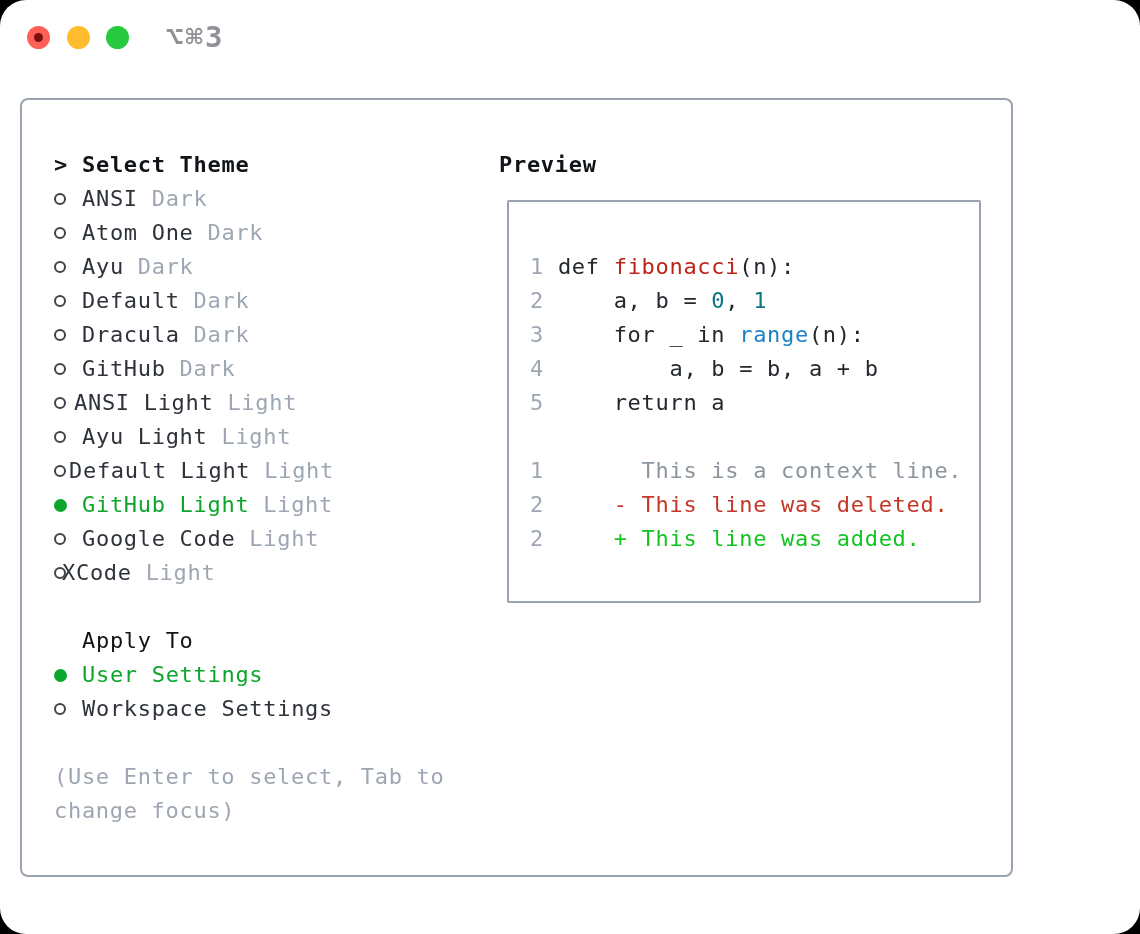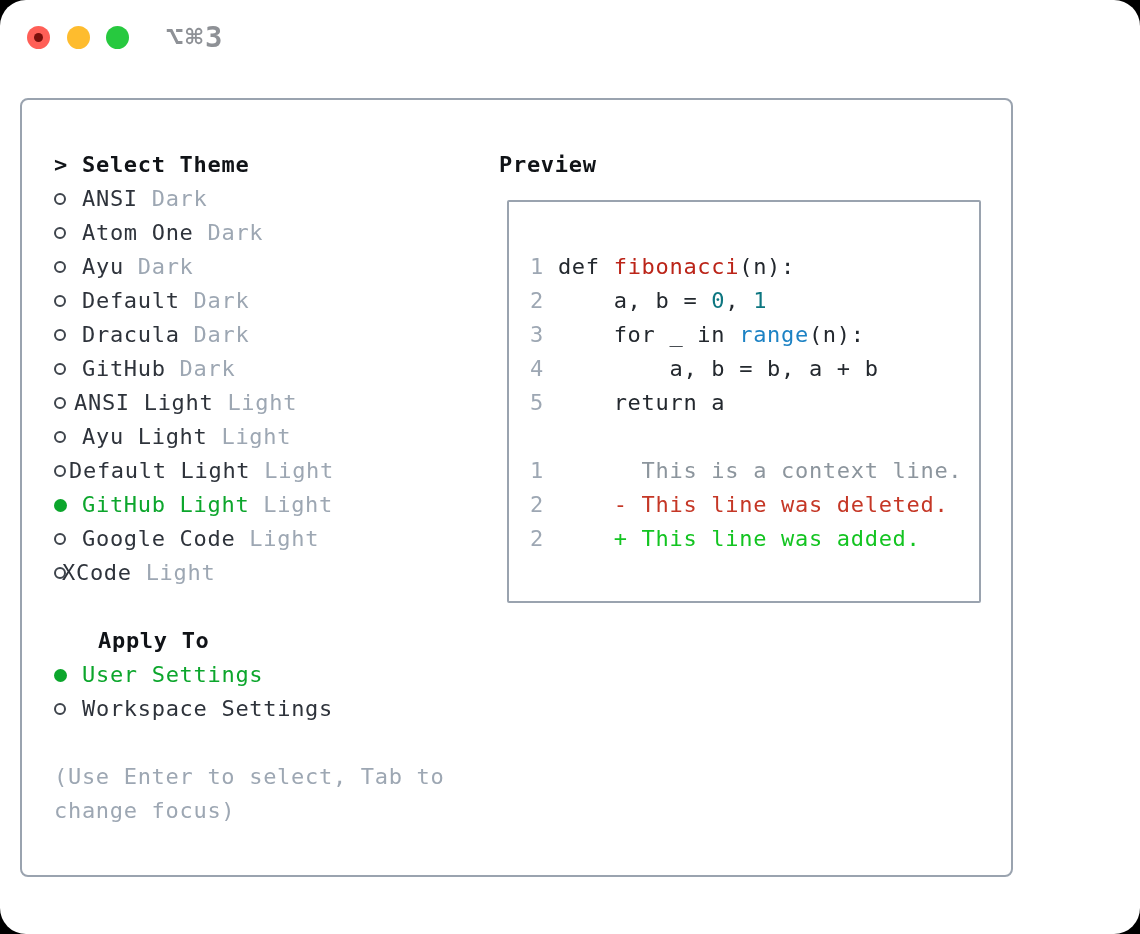--- a/index.html
+++ b/index.html
@@ -85,21 +85,21 @@
       <div class="row" style="padding-left: 38px;"><span class="bullet"></span><span class="indent2"></span><span class="theme-name">Dracula</span><span class="variant"> Dark</span></div>
       <div class="row" style="padding-left: 38px;"><span class="bullet"></span><span class="indent2"></span><span class="theme-name">GitHub</span><span class="variant"> Dark</span></div>
       <div class="row" style="padding-left: 30px;"><span class="bullet"></span><span class="indent2"></span><span class="theme-name">ANSI Light</span><span class="variant"> Light</span></div>
       <div class="row" style="padding-left: 38px;"><span class="bullet"></span><span class="indent2"></span><span class="theme-name">Ayu Light</span><span class="variant"> Light</span></div>
       <div class="row" style="padding-left: 25px;"><span class="bullet"></span><span class="indent2"></span><span class="theme-name">Default Light</span><span class="variant"> Light</span></div>
       <div class="row" style="padding-left: 38px;"><span class="bullet sel"></span><span class="indent2"></span><span class="theme-name sel">GitHub Light</span><span class="variant"> Light</span></div>
       <div class="row" style="padding-left: 38px;"><span class="bullet"></span><span class="indent2"></span><span class="theme-name">Google Code</span><span class="variant"> Light</span></div>
       <div class="row" style="padding-left: 18px;"><span class="bullet"></span><span class="indent2"></span><span class="theme-name">XCode</span><span class="variant"> Light</span></div>
     </div>
 
-  <div class="row abs" style="left:54px; top:624px;font-weight:bold;"><span class="indent2"></span><span style="color:var(--header_black);">Apply To</span></div>
+  <div class="row abs" style="left:38px; top:624px;"><span class="indent2"></span><span style="color:var(--header_black);">Apply To</span></div>
 
   <div class="abs" style="left:0; top:658px;" id="apply-list">
       <div class="row" style="padding-left: 38px;"><span class="bullet sel"></span><span class="indent2"></span><span class="opt-label sel">User Settings</span></div>
       <div class="row" style="padding-left: 38px;"><span class="bullet"></span><span class="indent2"></span><span class="opt-label">Workspace Settings</span></div>
     </div>
 
   <div class="abs" style="left:38px; top:760px;" id="hint-lines">
       <div class="row hint">(Use Enter to select, Tab to</div>
       <div class="row hint">change focus)</div>
     </div>

